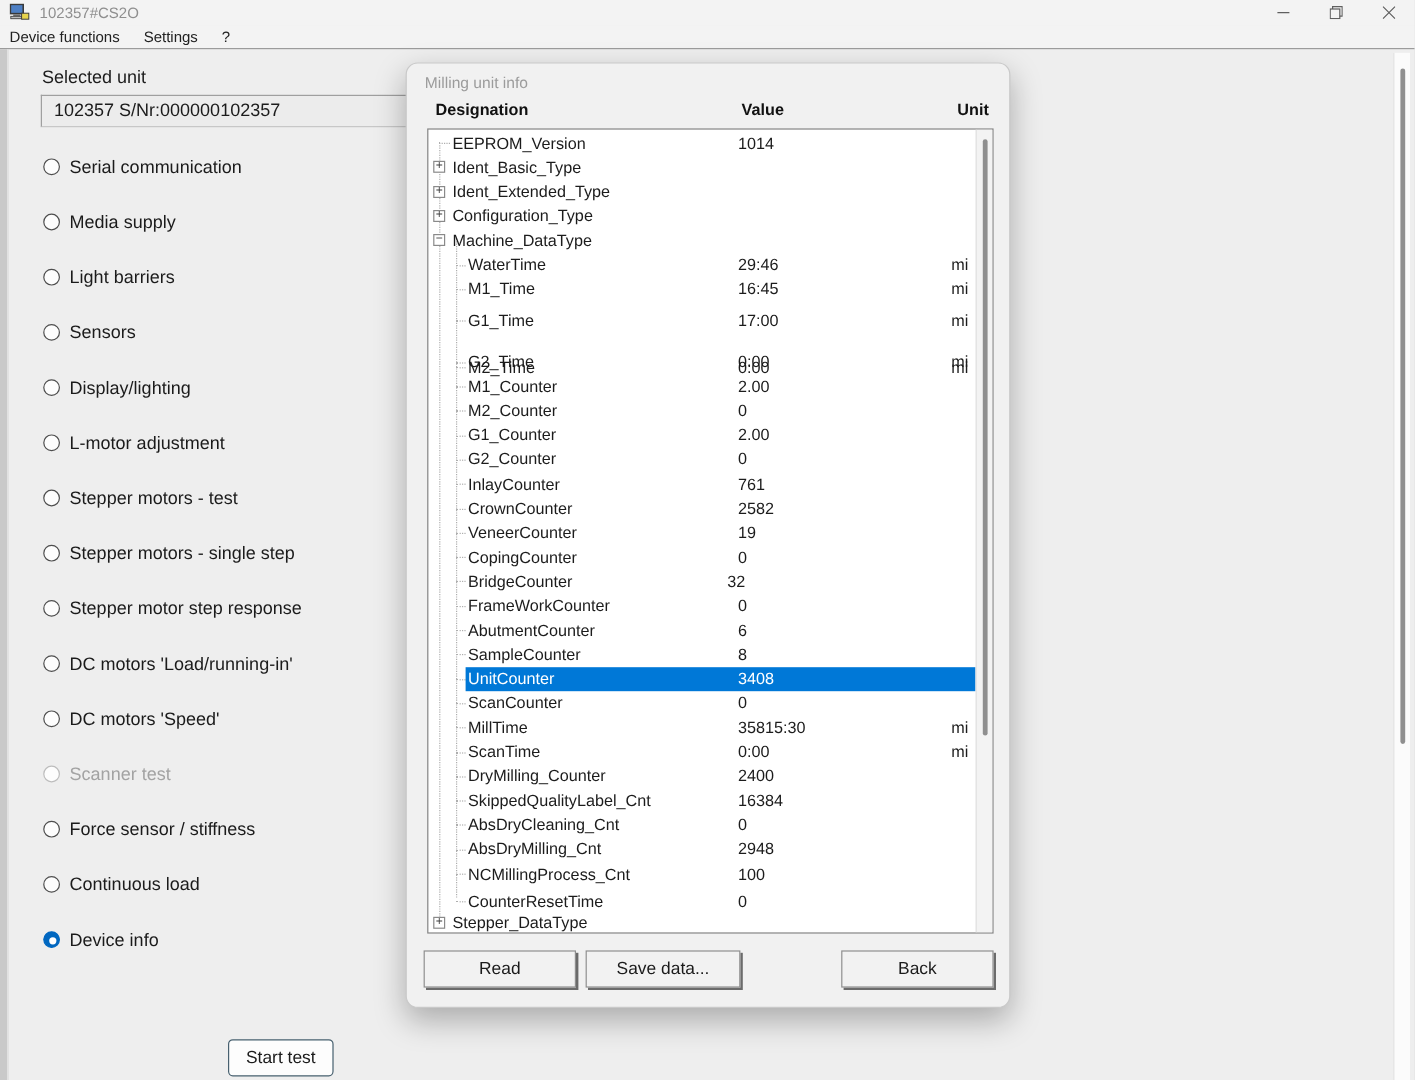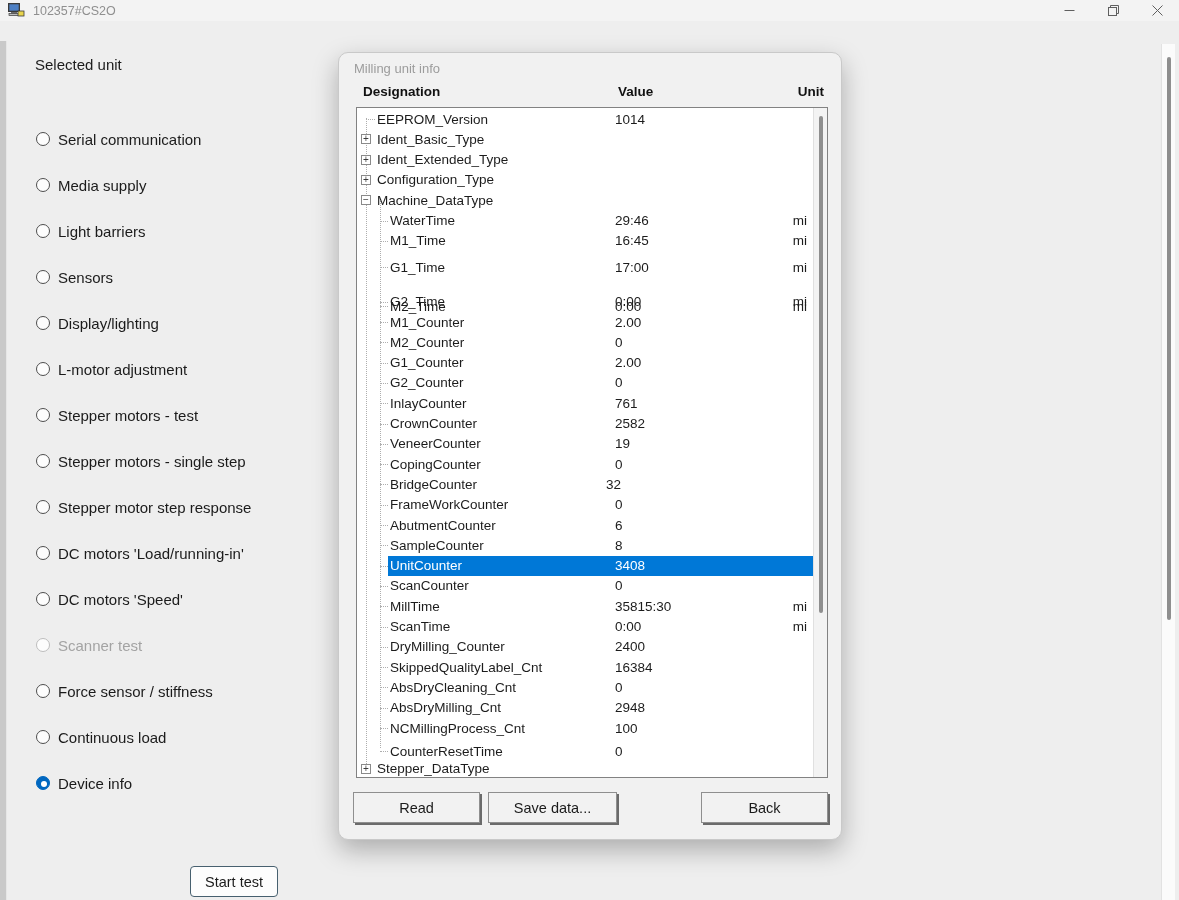--- a/index.html
+++ b/index.html
@@ -97,24 +97,30 @@
           </svg>
       </span>
       <span class="wc">
         <svg width="11" height="11" viewBox="0 0 11 11">
             <path d="M0.5 0.5 L10.5 10.5 M10.5 0.5 L0.5 10.5" stroke="#5f5f5f" stroke-width="1"></path>
           </svg>
       </span>
     </div>
   </div>
 
+  <div id="menubar">
+    <span class="menuitem">Device functions</span>
+    <span class="menuitem">Settings</span>
+    <span class="menuitem">?</span>
+  </div>
 
   <div id="leftedge"></div>
 
   <div id="sel-unit-label">Selected unit</div>
+  <div id="sel-unit-field">102357 S/Nr:000000102357</div>
   <div id="testlist">
       <div class="opt">
         <span class="radio"></span>
         <span class="optlabel">Serial communication</span>
       </div>
       <div class="opt">
         <span class="radio"></span>
         <span class="optlabel">Media supply</span>
       </div>
       <div class="opt">

